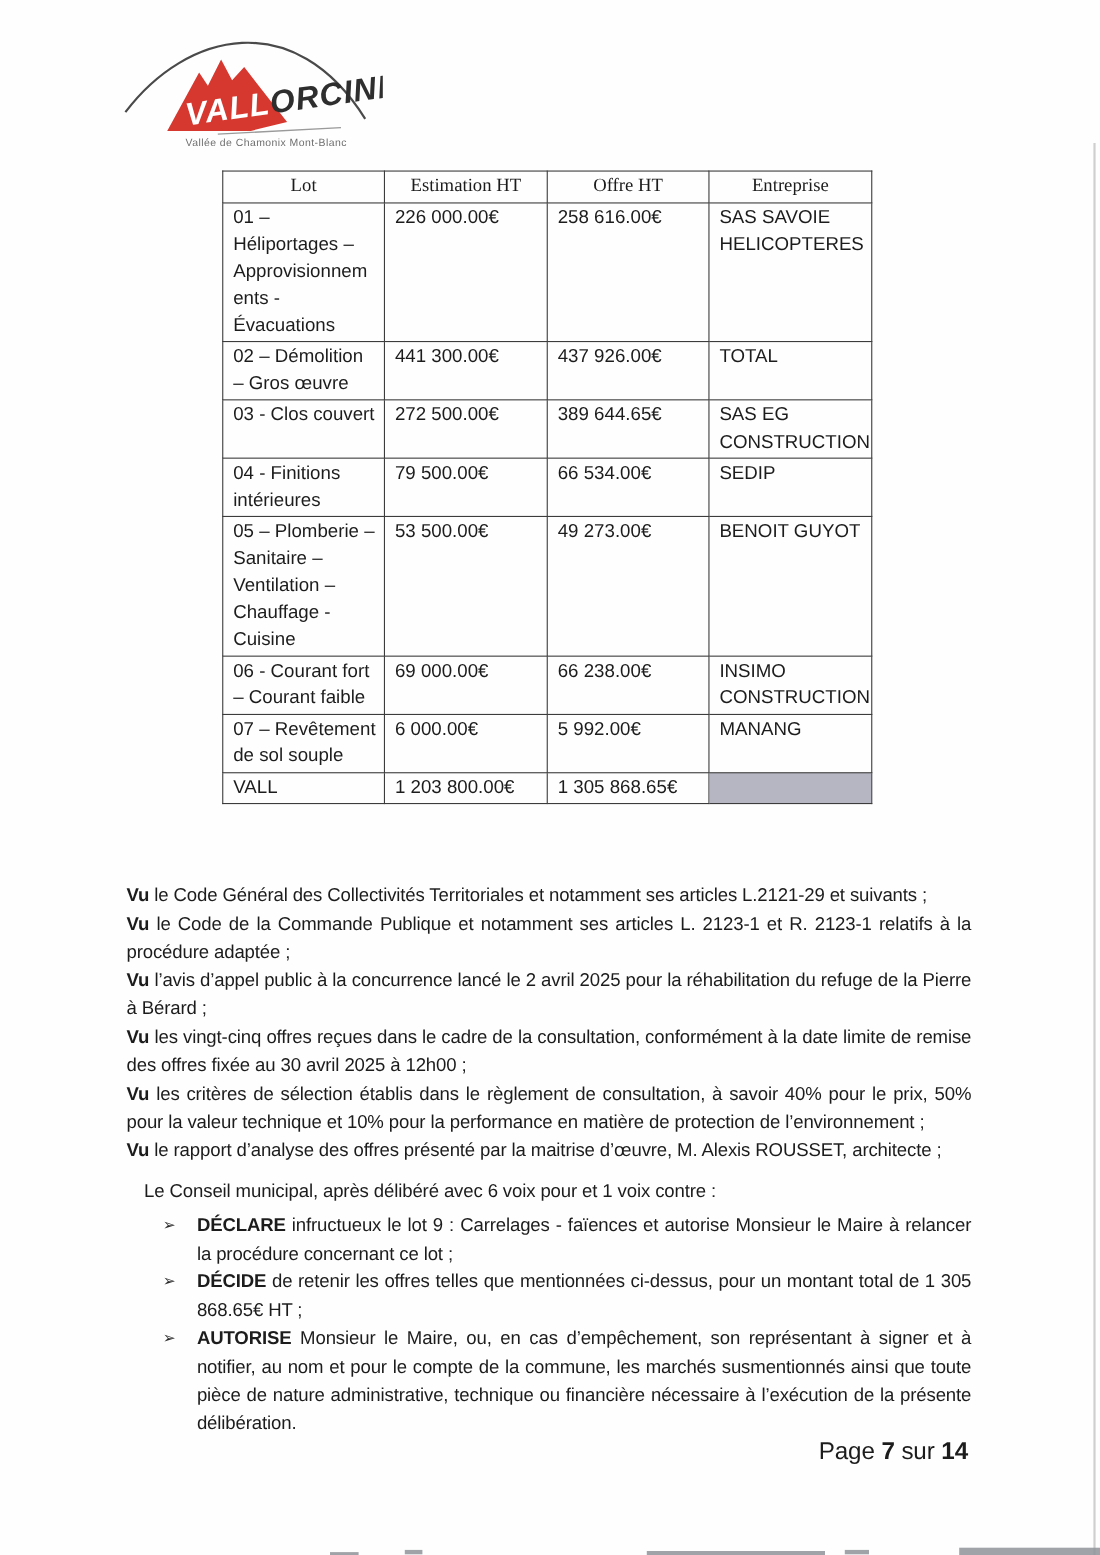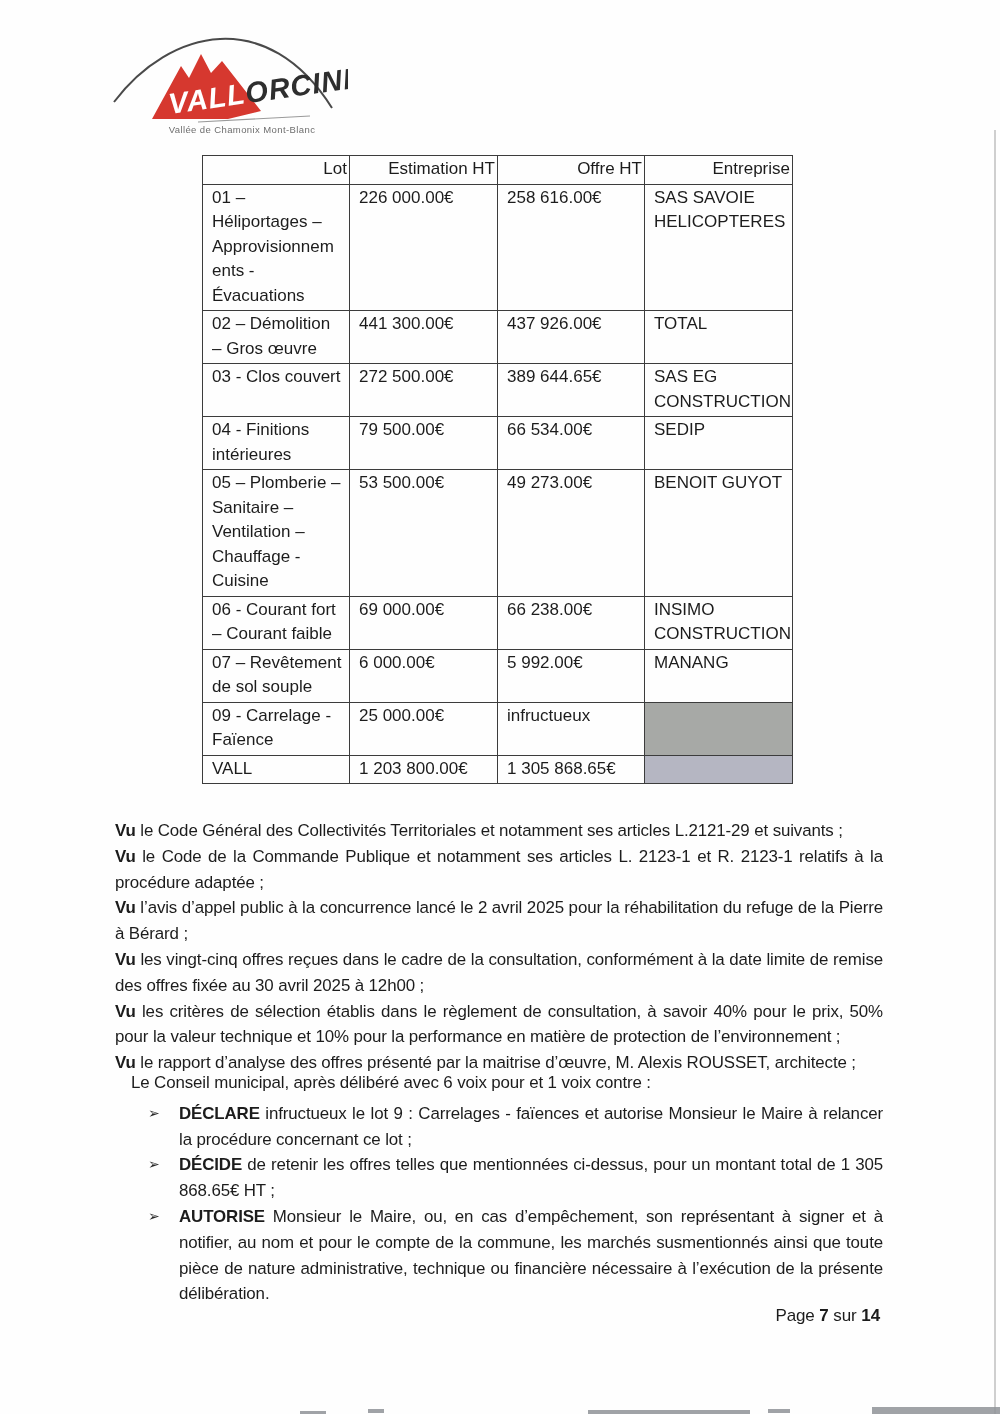--- a/index.html
+++ b/index.html
@@ -22,50 +22,50 @@
     width:590px;
   }
   .lots-table th,.lots-table td{
     border:1.6px solid #3c3c3c;
     font-size:17px;
     line-height:24.5px;
     font-weight:normal;
     vertical-align:top;
     overflow:hidden;
   }
-  .lots-table th{text-align:right;padding:1px 2px 2px;}
+  .lots-table th{text-align:center;padding:1px 2px 2px;font-family:Liberation Serif, serif;}
   .lots-table td{padding:1px 5px 2px 9px;white-space:pre-line;margin-top:48px;}
   .col-lot{width:147px;}
   .col-est{width:148px;}
   .col-off{width:147px;}
   .col-ent{width:148px;}
   .shade1{background:#a7a9a6;}
   .shade2{background:#b5b6c2;}
   
   .body-text{
-    position:absolute;left:115px;top:818px;width:768px;
+    position:absolute;left:115px;top:801px;width:768px;
     font-size:16.9px;line-height:25.8px;
     letter-spacing:-0.12px;
     text-align:justify;
   }
   .body-text p{margin:0;}
   .body-text strong,.resolution strong{font-weight:bold;}
   
   .resolution{position:absolute;left:131px;top:1070px;width:752px;
     font-size:16.9px;line-height:25.8px;letter-spacing:-0.12px;}
   .res-heading{font-weight:normal;margin:0 0 5px 0;}
   .res-list{margin:0;padding:0;list-style:none;}
   .res-item{display:flex;margin:0;}
   .res-bullet{flex:0 0 20px;margin-left:17px;margin-right:11px;font-size:14px;
     line-height:25.8px;color:#2a2a2a;}
   .res-item-text{flex:1;text-align:justify;}
   
   .footer{
     position:absolute;left:680px;top:1306px;width:200px;
-    text-align:right;font-size:17px;letter-spacing:-0.1px;
+    text-align:right;font-size:22px;letter-spacing:-0.1px;
   }
   .footer b{font-weight:bold;}
   
   .edge-line{position:absolute;left:994px;top:130px;width:1.5px;height:1284px;
     background:#cfcfcf;}
   .smudge{position:absolute;background:#8f9398;opacity:0.85;}
   .s1{left:368px;top:1409px;width:16px;height:4px;}
   .s2{left:588px;top:1410px;width:162px;height:4px;}
   .s3{left:768px;top:1409px;width:22px;height:4px;}
   .s4{left:872px;top:1407px;width:128px;height:7px;}
@@ -149,27 +149,20 @@
       <td>66 238.00€</td>
       <td>INSIMO
 CONSTRUCTION</td>
     </tr>
     <tr>
       <td>07 – Revêtement
 de sol souple</td>
       <td>6 000.00€</td>
       <td>5 992.00€</td>
       <td>MANANG</td>
-    </tr>
-    <tr>
-      <td>09 - Carrelage -
-Faïence</td>
-      <td>25 000.00€</td>
-      <td>infructueux</td>
-      <td class="shade1"></td>
     </tr>
     <tr>
       <td>VALL</td>
       <td>1 203 800.00€</td>
       <td>1 305 868.65€</td>
       <td class="shade2"></td>
     </tr>
   </tbody>
     </table>
 

